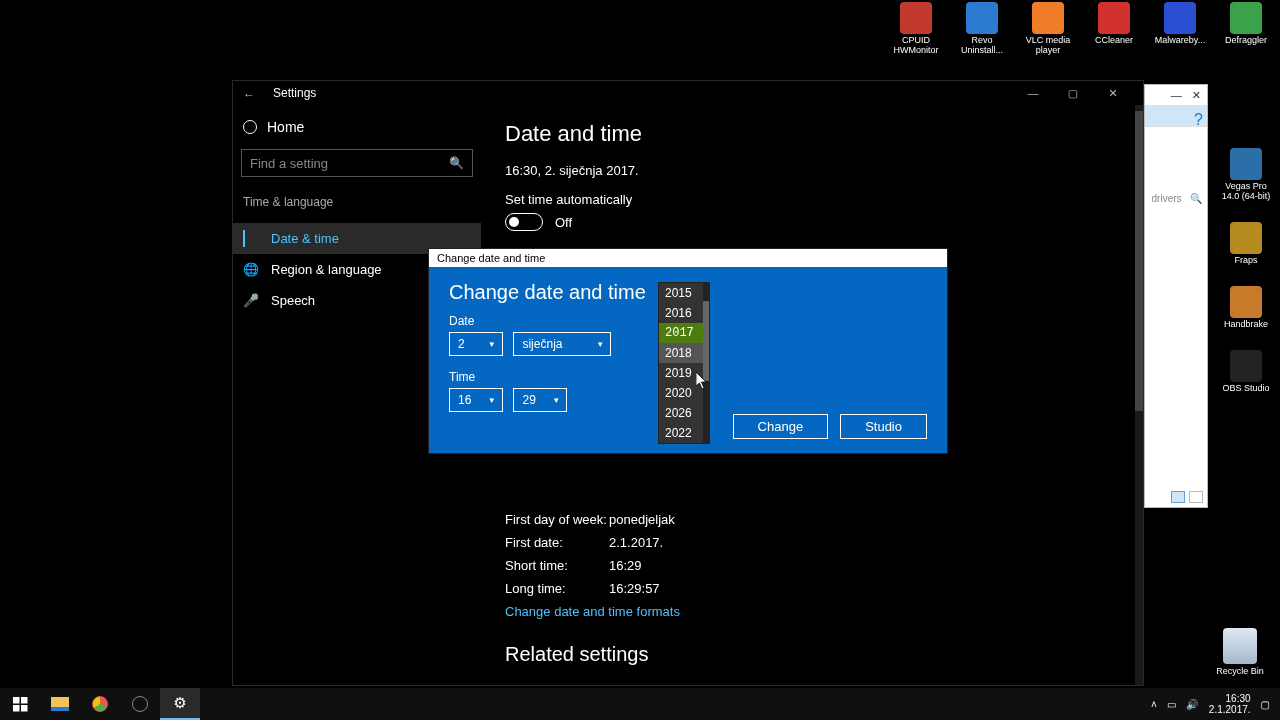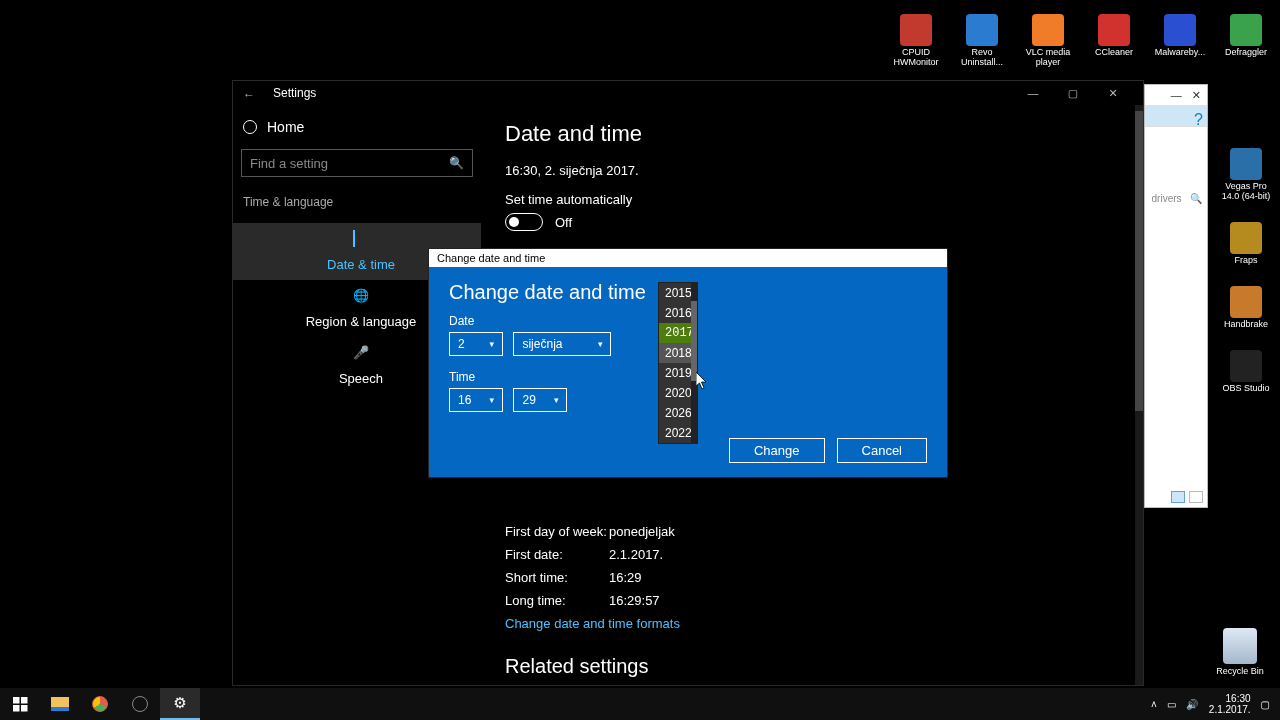--- a/index.html
+++ b/index.html
@@ -1,46 +1,46 @@
 <!DOCTYPE html>
 <html><head>
 <meta charset="utf-8">
 <style>
 * { margin: 0; padding: 0; box-sizing: border-box; font-family: "Segoe UI", sans-serif; }
 body { width: 1280px; height: 720px; overflow: hidden; background: #000; position: relative; }
 
 
-.desktop-icons { position: absolute; right: 8px; top: 14px; display: flex; gap: 14px; }
+.desktop-icons { position: absolute; right: 8px; top: 2px; display: flex; gap: 14px; }
 .dicon { width: 52px; display: flex; flex-direction: column; align-items: center; color: #fff; font-size: 9px; text-align: center; }
 .dicon .ibox { width: 32px; height: 32px; margin-bottom: 2px; border-radius: 4px; }
 .desktop-icons-col { position: absolute; right: 8px; top: 148px; display: flex; flex-direction: column; gap: 20px; }
 .dicon .txt { line-height: 1.1; text-shadow: 0 1px 2px #000; }
 
 
 .settings-window { position: absolute; left: 232px; top: 80px; width: 912px; height: 606px; background: #000; border: 1px solid #2a2a2a; color: #fff; }
 .titlebar { height: 24px; display: flex; align-items: center; padding: 0 10px; font-size: 12px; }
 .titlebar .back { margin-right: 18px; color: #bbb; }
 .titlebar .spacer { flex: 1; }
 .titlebar .winbtn { width: 40px; text-align: center; color: #bbb; font-size: 11px; }
 .settings-body { display: flex; height: calc(100% - 24px); }
 .sidebar { width: 248px; padding: 8px 8px; }
 .home-row { display: flex; align-items: center; gap: 10px; padding: 6px 2px 14px 2px; font-size: 14px; }
 .gear { width: 14px; height: 14px; border: 1.5px solid #fff; border-radius: 50%; position: relative; }
 .search-box { border: 1px solid #555; height: 28px; display: flex; align-items: center; padding: 0 8px; font-size: 13px; color: #888; margin: 0 0 14px 0; }
 .search-box .sicon { margin-left: auto; font-size: 12px; color: #888; }
 .section-label { font-size: 12px; color: #aaa; padding: 4px 2px 14px 2px; }
-.nav-item { display: flex; align-items: center; gap: 12px; padding: 8px 2px 8px 10px; font-size: 13px; color: #fff; margin-left: -8px; margin-right: -8px; flex-direction: column; }
+.nav-item { display: flex; align-items: flex-start; gap: 12px; padding: 8px 2px 8px 10px; font-size: 13px; color: #fff; margin-left: -8px; margin-right: -8px; }
 .nav-item.active { background: #2a2a2a; color: #4cc2ff; }
 .nav-icon { width: 16px; height: 14px; display:inline-block; }
 
 .content { flex: 1; padding: 16px 24px; overflow: hidden; position: relative; }
 .page-title { font-size: 22px; font-weight: 300; margin-bottom: 16px; }
 .line { font-size: 13px; margin-bottom: 14px; }
 .sub-label { font-size: 13px; margin-bottom: 6px; }
-.toggle-row { display: flex; align-items: center; gap: 12px; margin-bottom: 28px; }
+.toggle-row { display: flex; align-items: center; gap: 12px; margin-bottom: 16px; }
 .toggle { width: 38px; height: 18px; border: 1.5px solid #fff; border-radius: 10px; position: relative; }
 .toggle .knob { width: 10px; height: 10px; border-radius: 50%; background: #fff; position: absolute; top: 2.5px; left: 3px; }
 .toggle-state { font-size: 13px; }
 .info-row { display: flex; font-size: 13px; margin-bottom: 8px; }
 .info-row .k { width: 104px; }
 .link { color: #4cc2ff; font-size: 13px; }
 .rel-title { font-size: 20px; font-weight: 300; margin-top: 24px; }
 
 
 .sb { position: absolute; right: 0; top: 0; width: 8px; height: 100%; background: #1a1a1a; }
@@ -52,21 +52,21 @@
 .dialog-body { padding: 14px 20px 14px 20px; position: relative; }
 .dlg-head { font-size: 20px; font-weight: 300; margin-bottom: 10px; }
 .dlg-label { font-size: 12px; margin-bottom: 4px; }
 .dlg-select { display:inline-flex; align-items:center; justify-content:space-between; height: 24px; border: 1px solid #fff; padding: 0 8px; font-size: 12px; margin-right: 6px; }
 .dlg-select .chev { font-size: 9px; margin-left: 10px; }
 .dlg-row { margin-bottom: 14px; }
 .dlg-buttons { position: absolute; right: 20px; bottom: 14px; display: flex; gap: 12px; }
 .dlg-btn { border: 1.5px solid #fff; padding: 4px 24px; font-size: 13px; background: transparent; color: #fff; text-align: right; }
 
 
-.year-list { position: absolute; left: 658px; top: 282px; width: 40px; background: #333; color: #fff; font-size: 12px; border: 1px solid #222; z-index: 50; }
+.year-list { position: absolute; left: 658px; top: 282px; width: 52px; background: #333; color: #fff; font-size: 12px; border: 1px solid #222; z-index: 50; }
 .year-list .yitem { padding: 3px 6px; }
 .year-list .yitem.sel { background: #4d7c0f; font-family: Liberation Mono, monospace; }
 .year-list .yitem.hover { background: #555; }
 .year-sb { position: absolute; right: 0; top: 0; bottom: 0; width: 6px; background: #222; }
 .year-sb .th { position: absolute; top: 18px; width: 6px; height: 80px; background: #666; }
 .cursor { position: absolute; left: 696px; top: 372px; width: 12px; height: 18px; z-index: 60; }
 
 
 .explorer { position: absolute; left: 1144px; top: 84px; width: 64px; height: 424px; background: #fff; border: 1px solid #bcbcbc; }
 .explorer .ebar { height: 20px; display:flex; justify-content:flex-end; align-items:center; gap:10px; padding: 0 6px; font-size:11px; color:#333; }
@@ -238,33 +238,33 @@
       <span class="dlg-select" style="width:54px">
           <span>2</span>
           <span class="chev">▾</span>
         </span>
       <span class="dlg-select" style="width:98px">
           <span>siječnja</span>
           <span class="chev">▾</span>
         </span>
     </div>
     <div class="dlg-label">Time</div>
-    <div class="dlg-row" style="margin-bottom:51px">
+    <div class="dlg-row" style="margin-bottom:27px">
       <span class="dlg-select" style="width:54px">
           <span>16</span>
           <span class="chev">▾</span>
         </span>
       <span class="dlg-select" style="width:54px">
           <span>29</span>
           <span class="chev">▾</span>
         </span>
     </div>
     <div class="dlg-buttons">
       <button class="dlg-btn">Change</button>
-      <button class="dlg-btn">Cancel</button>
+      <button class="dlg-btn">Studio</button>
     </div>
   </div>
 </div>
 
 <div class="year-list">
   <div class="yitem">2015</div>
   <div class="yitem">2016</div>
   <div class="yitem sel">2017</div>
   <div class="yitem hover">2018</div>
   <div class="yitem">2019</div>

